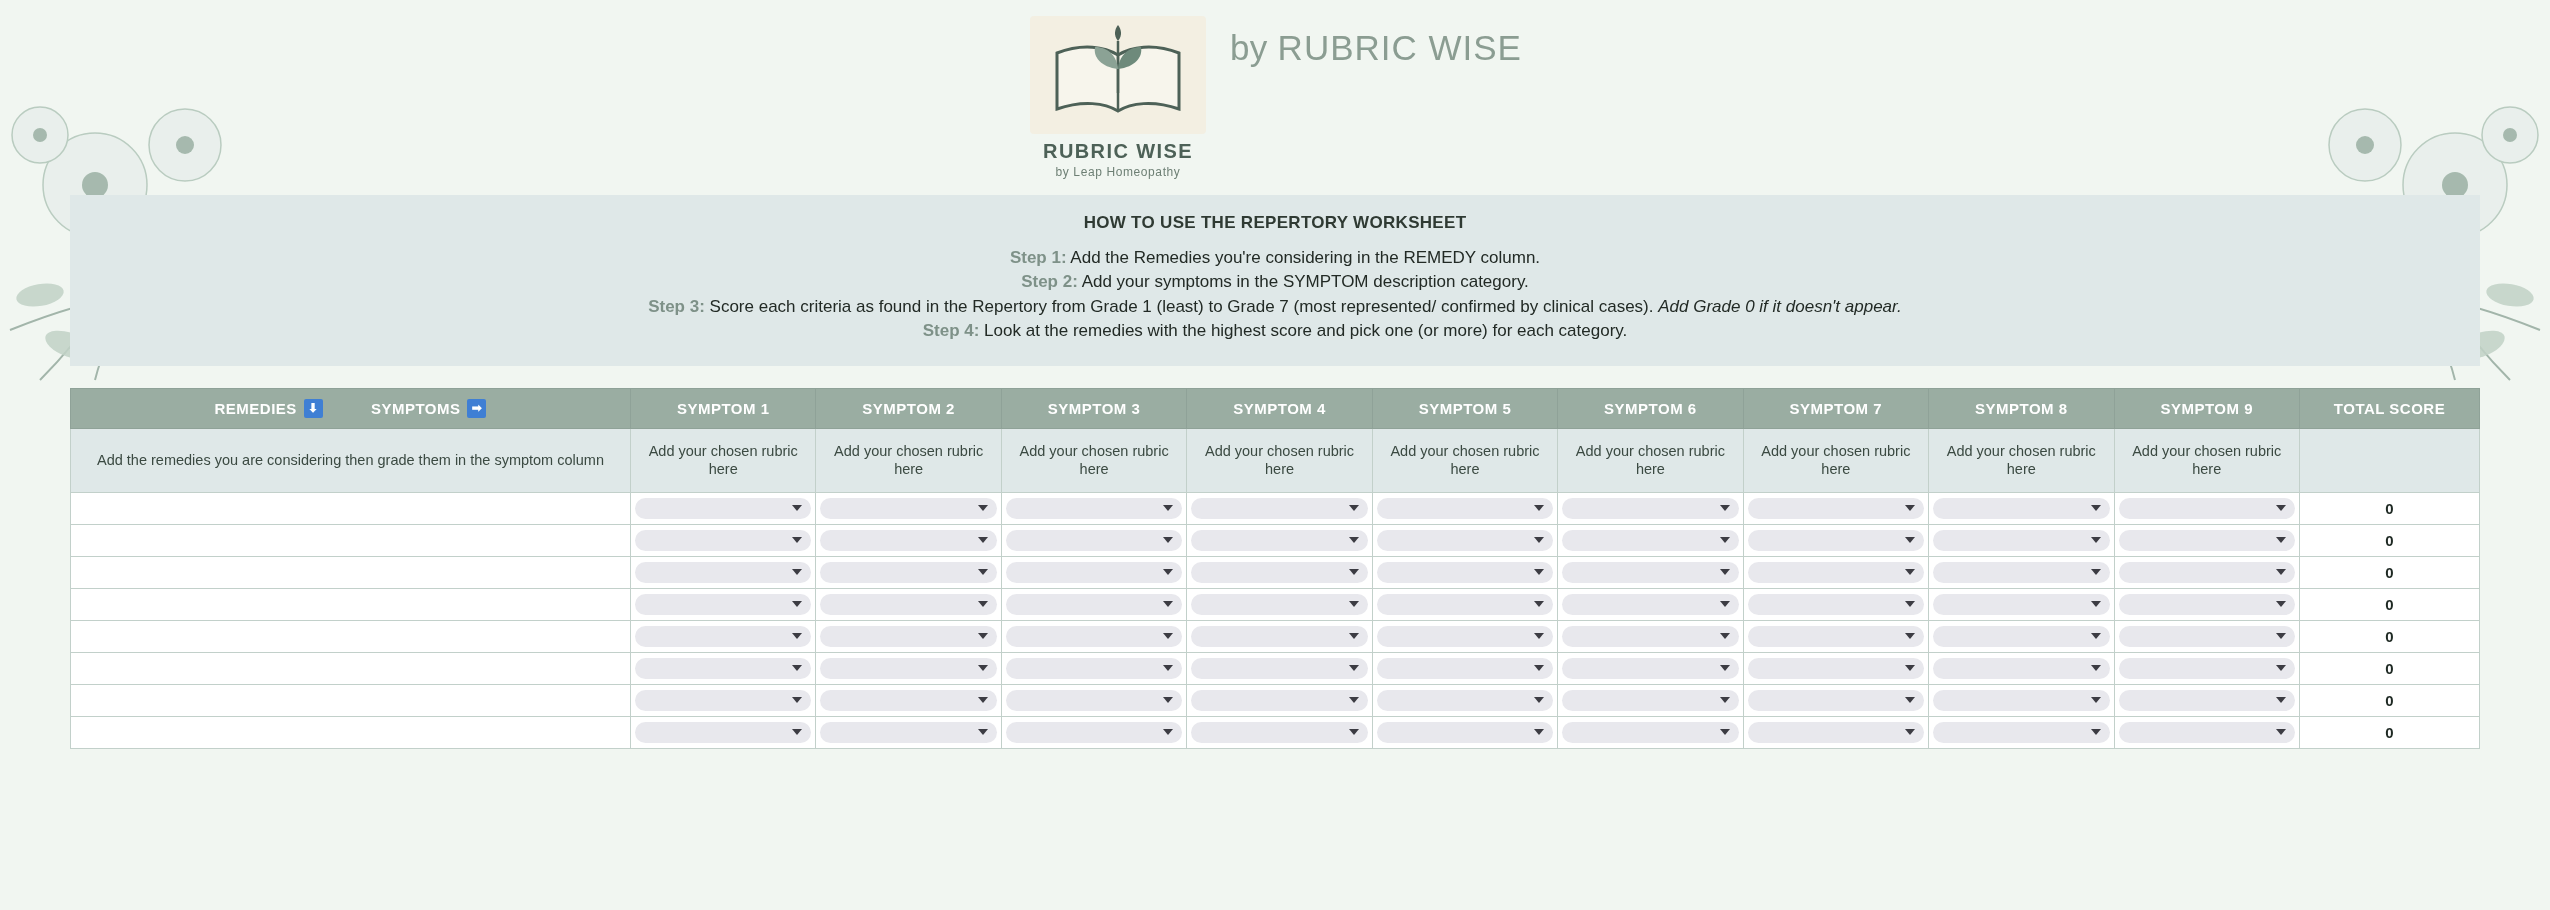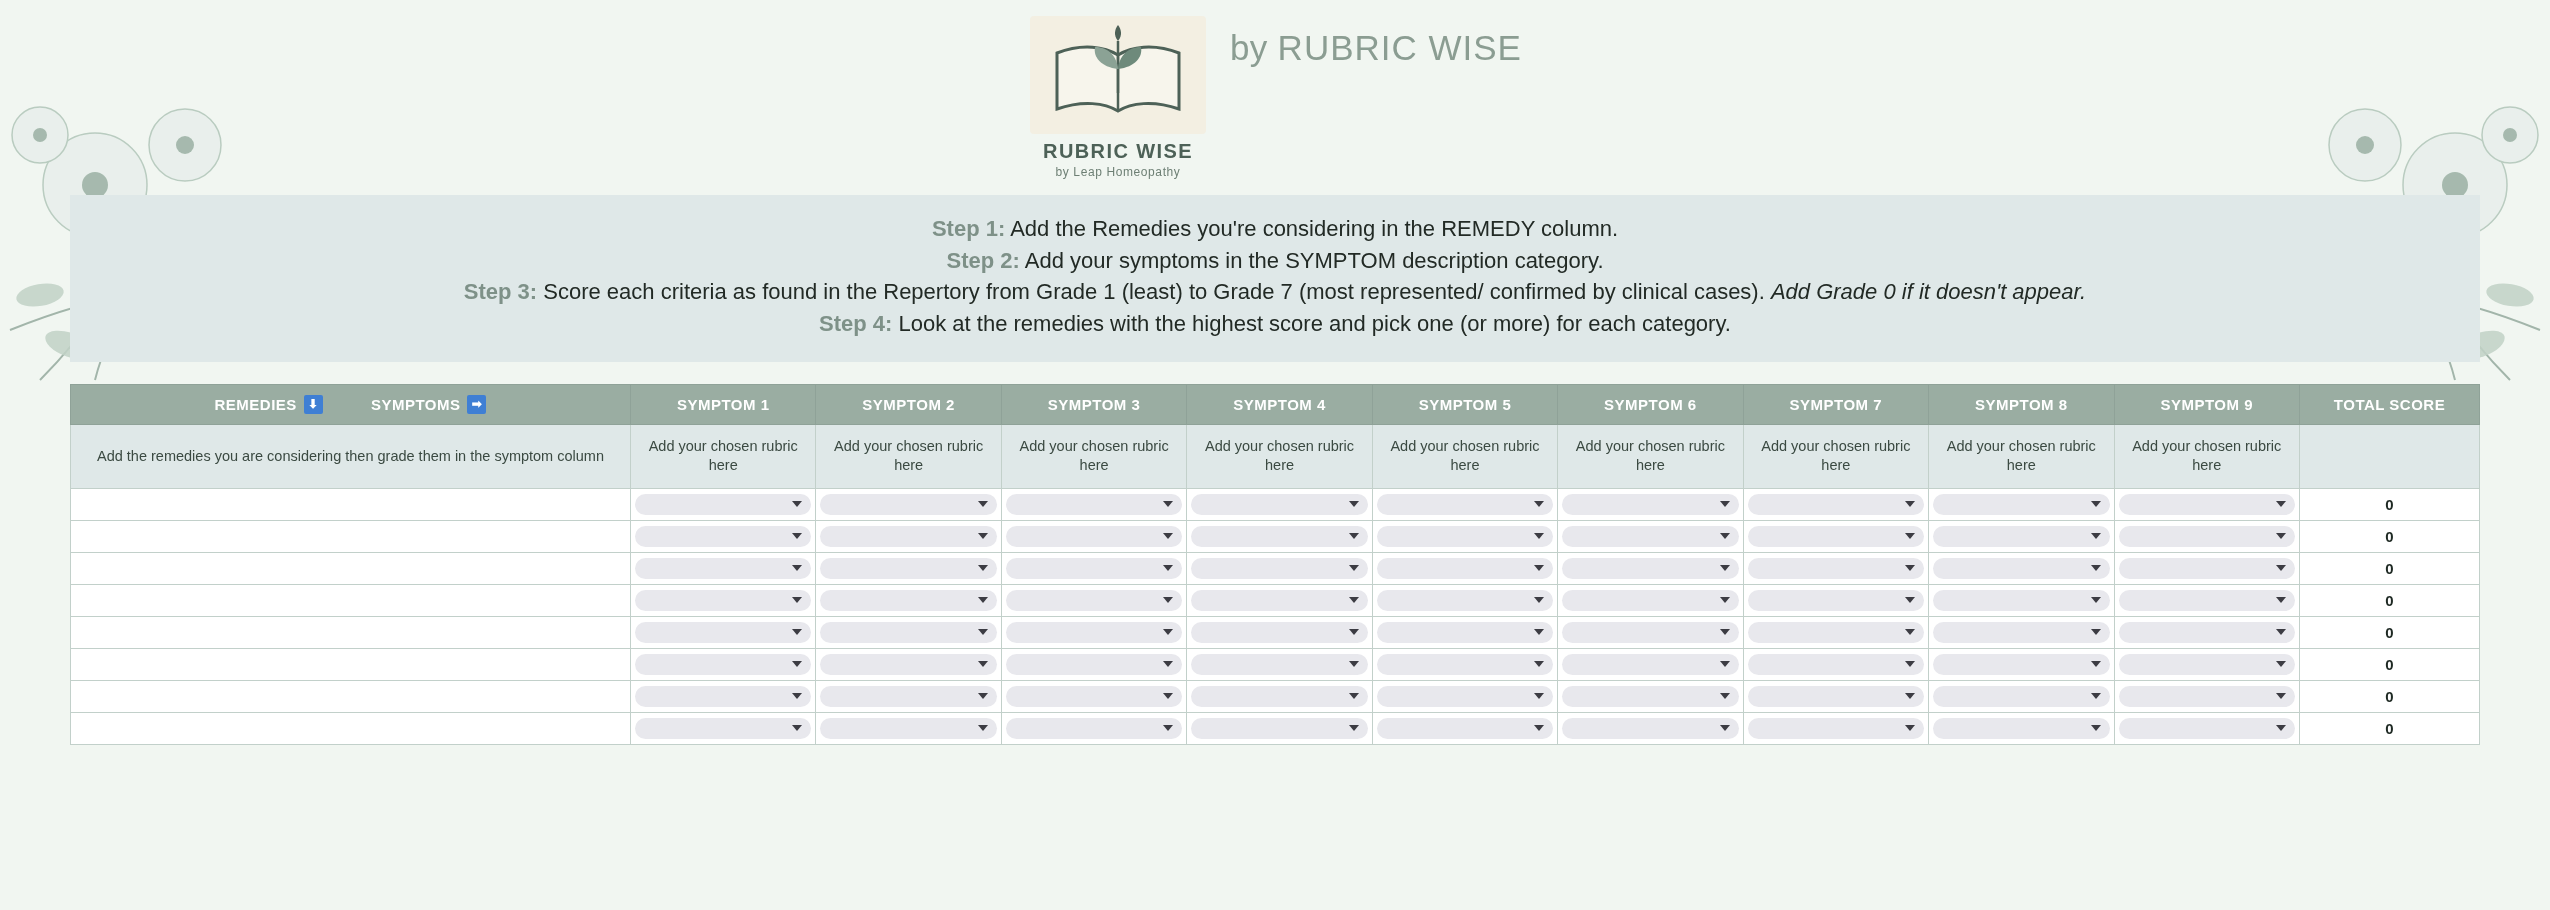--- a/index.html
+++ b/index.html
@@ -88,21 +88,21 @@
     z-index: 2;
   }
   .instr-title {
     font-size: 17px;
     font-weight: bold;
     color: #2f3a33;
     letter-spacing: .3px;
     margin-bottom: 13px;
   }
   .instr-line {
-    font-size: 22px;
+    font-size: 17px;
     color: #222a25;
     line-height: 1.44;
     text-align: center;
   }
   .step-label { color: #7e9188; font-weight: bold; }
   .ital { font-style: italic; }
 
   
   .rep-using-row {
     display: flex;
@@ -287,20 +287,21 @@
       </div>
       <div class="logo-sub">RUBRIC WISE</div>
       <div class="logo-sub2">by Leap Homeopathy</div>
     </div>
     <div class="title-block">
       <div class="sub-title"><span>by </span><span class="brand">RUBRIC WISE</span></div>
     </div>
   </div>
 
   <div class="instructions">
+    <div class="instr-title">HOW TO USE THE REPERTORY WORKSHEET</div>
 
     <div class="instr-line">
       <span class="step-label">Step 1:</span><span> Add the Remedies you're considering in the REMEDY column.</span>
     </div>
     <div class="instr-line">
       <span class="step-label">Step 2:</span><span> Add your symptoms in the SYMPTOM description category.</span>
     </div>
     <div class="instr-line">
       <span class="step-label">Step 3:</span><span> Score each criteria as found in the Repertory from Grade 1 (least) to Grade 7 (most represented/ confirmed by clinical cases). </span><span class="ital">Add Grade 0 if it doesn't appear.</span>
     </div>

